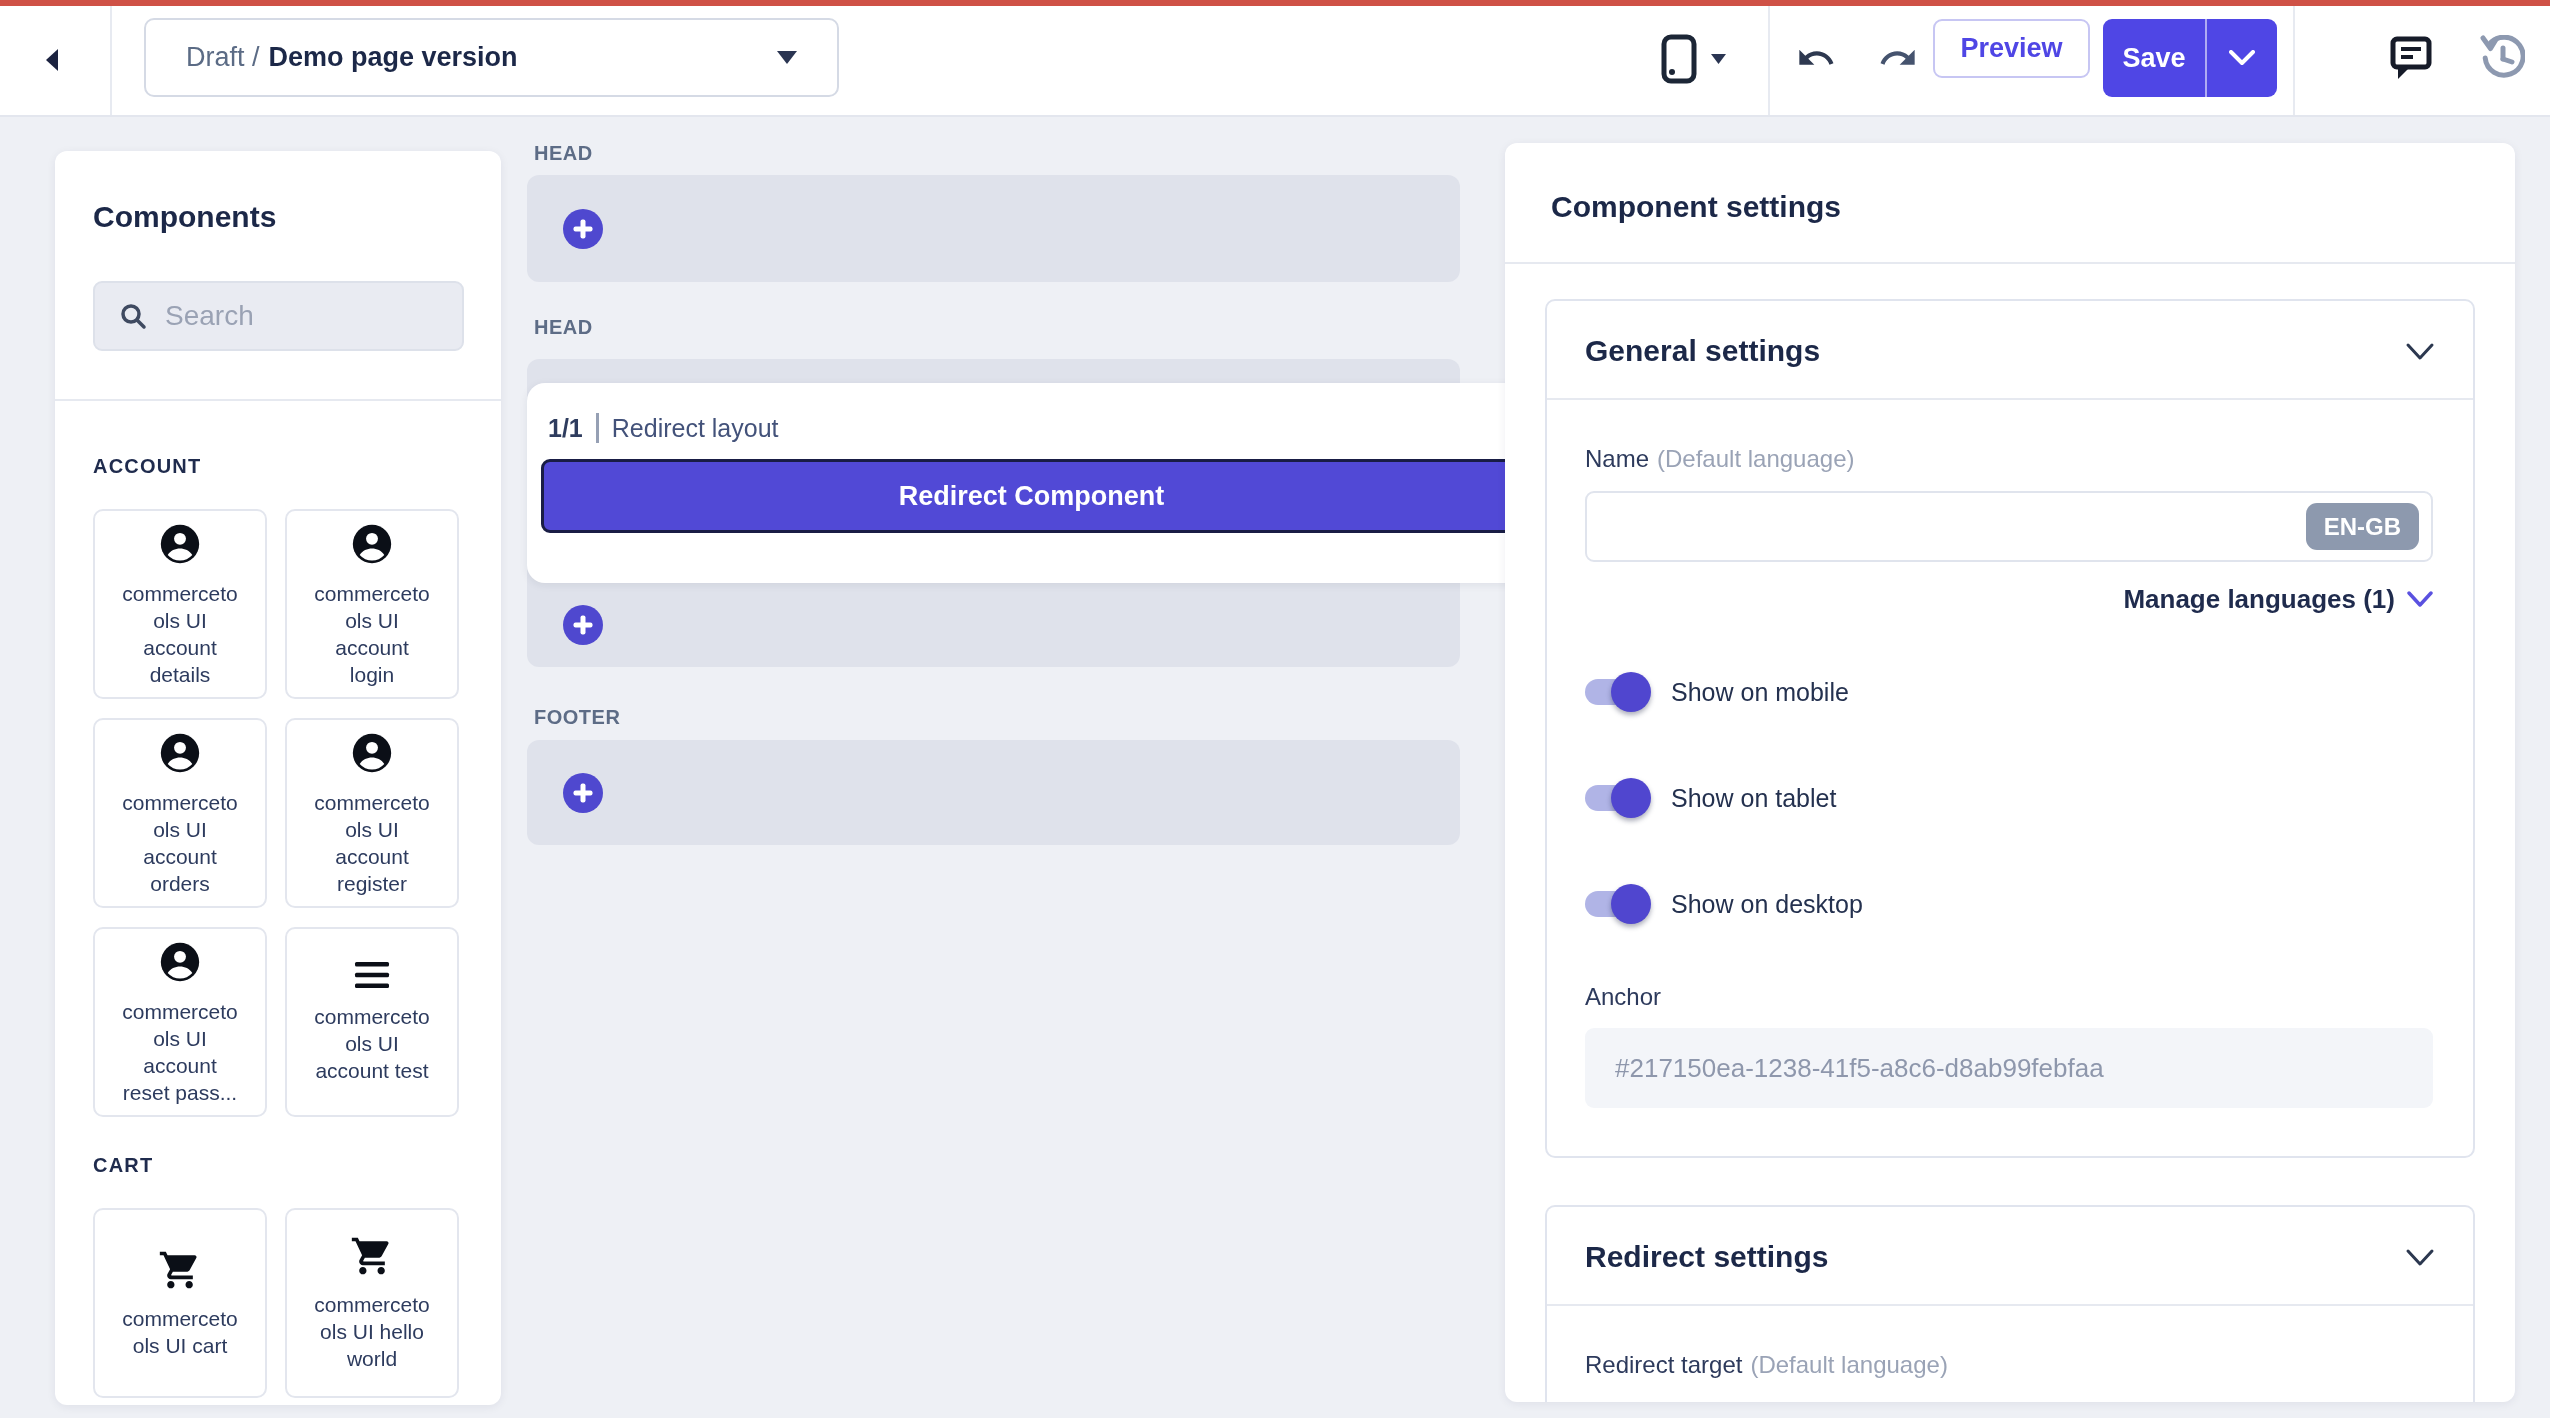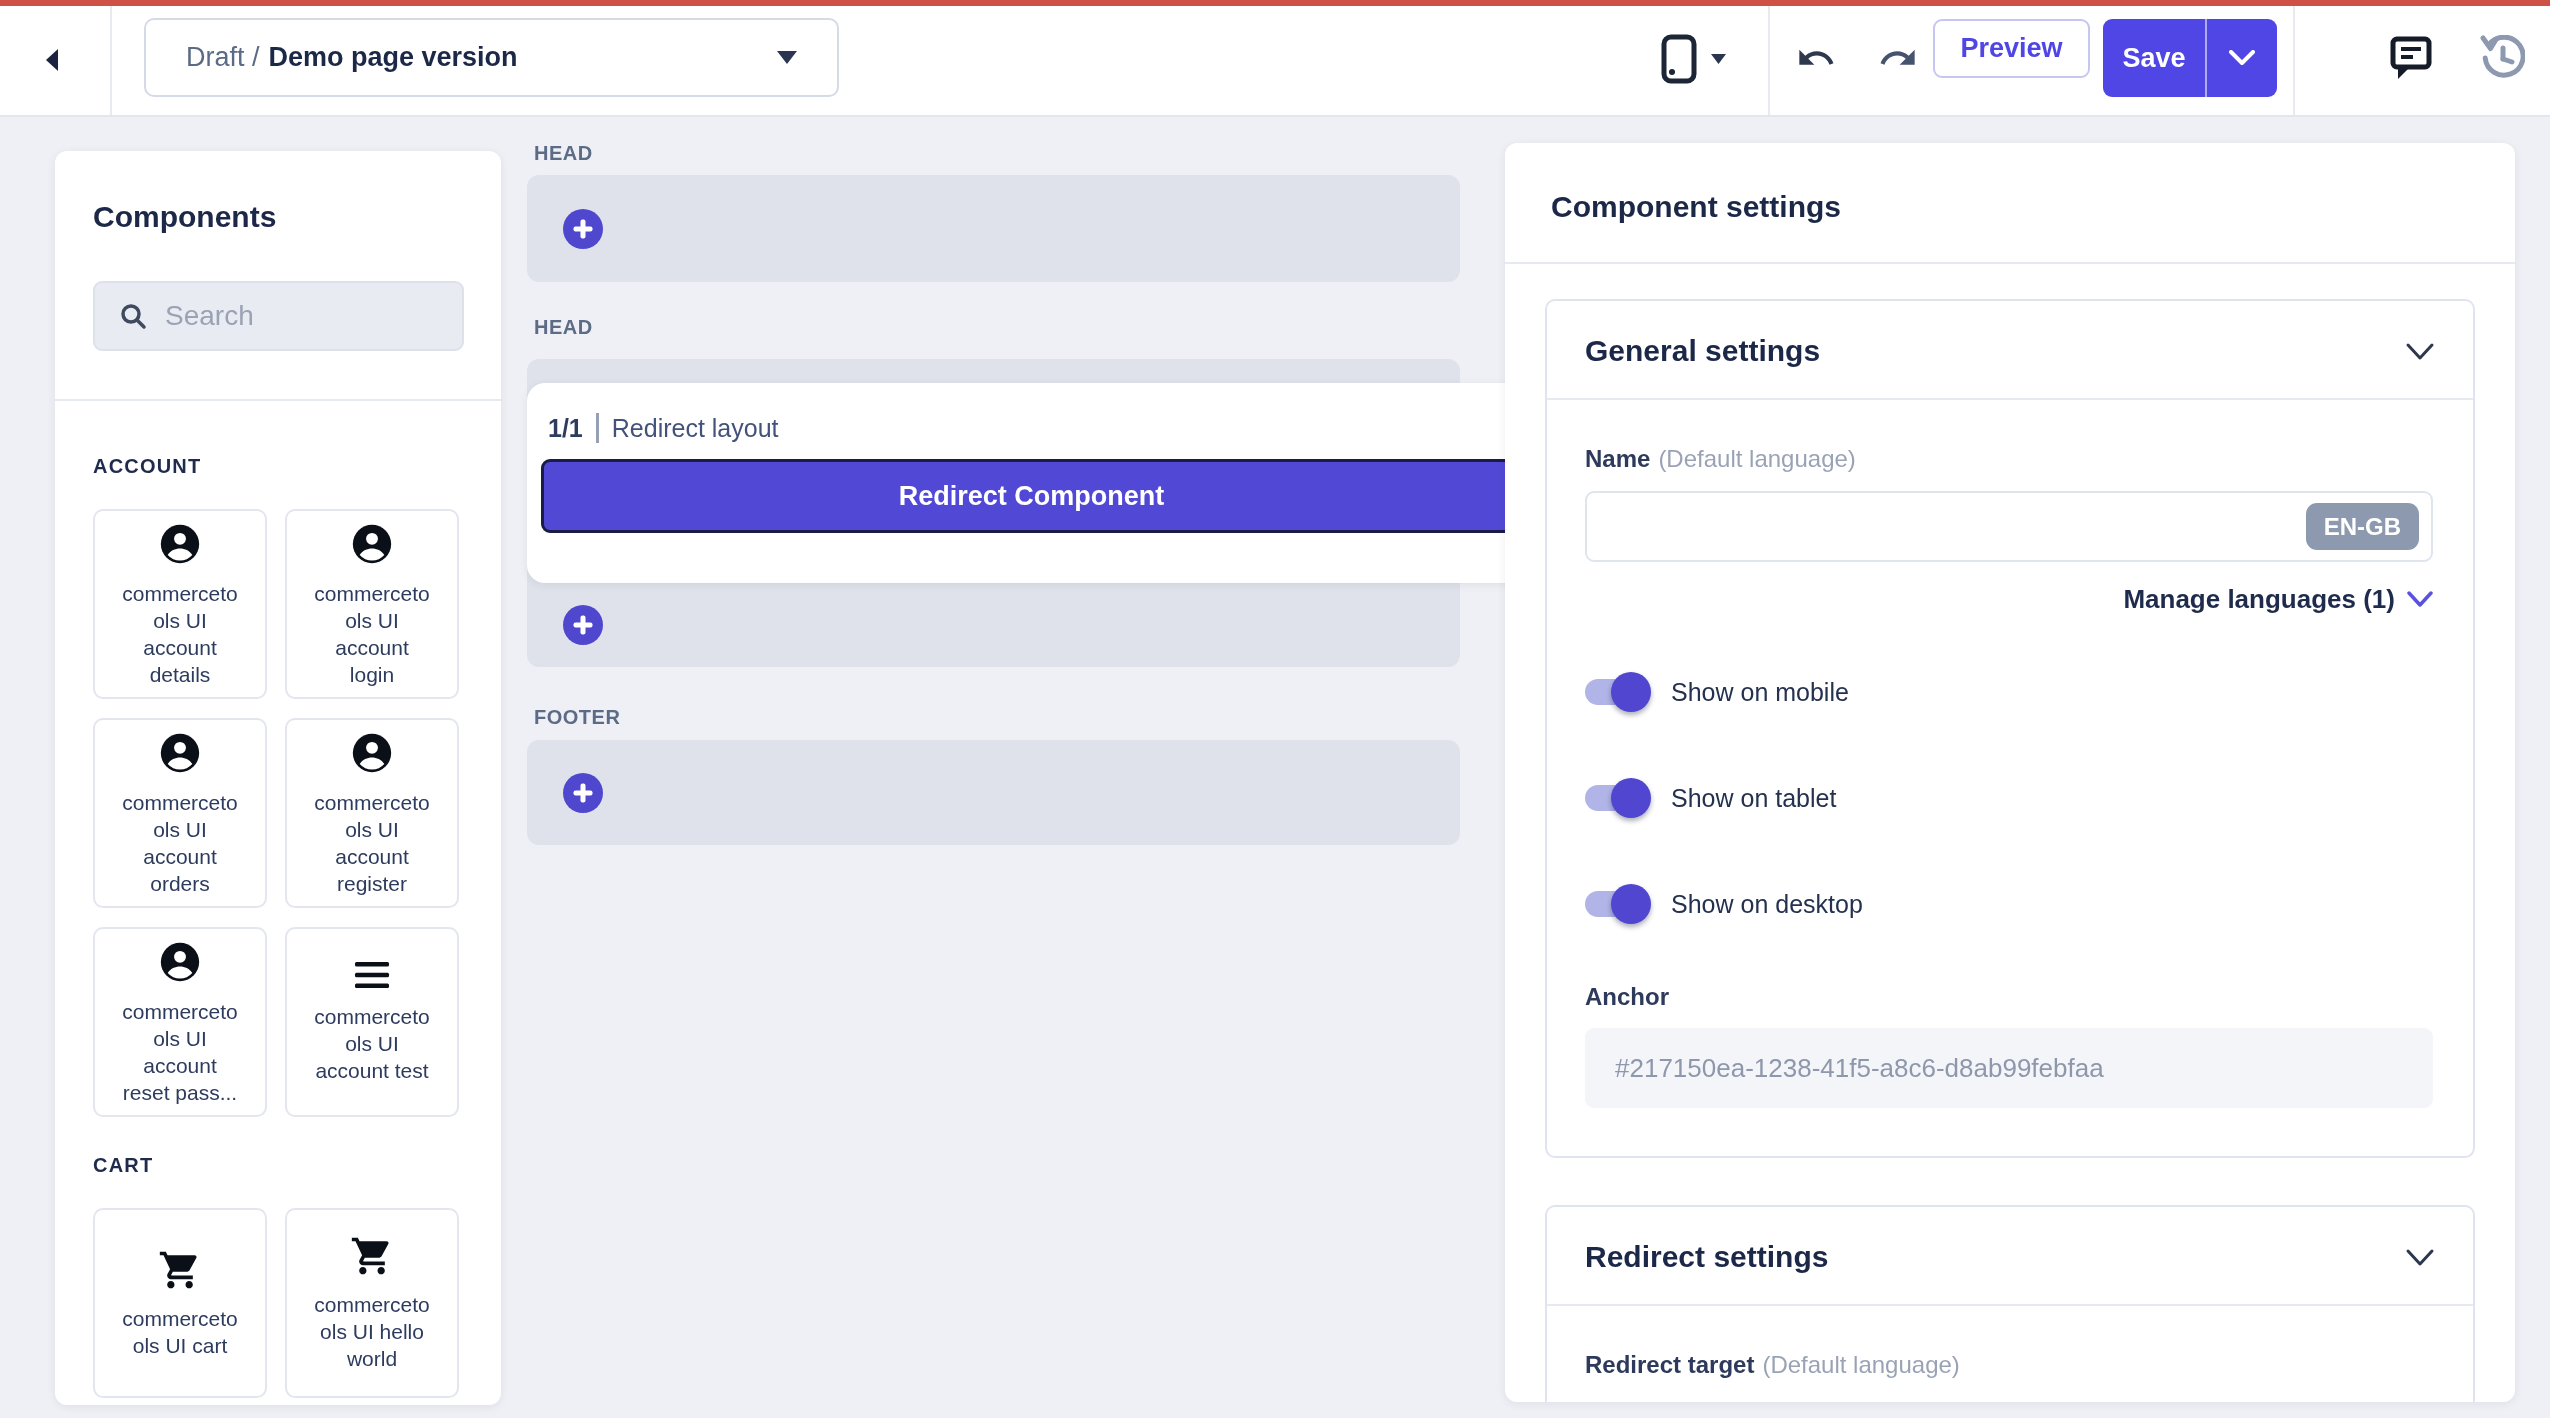--- a/index.html
+++ b/index.html
@@ -60,21 +60,21 @@
   .main-plus{margin:22px 0 0 36px;}
   
   .settings-panel{position:absolute;left:1505px;top:143px;width:1010px;height:1259px;background:#fff;border-radius:12px;box-shadow:0 2px 10px rgba(25,35,70,.07);overflow:hidden;box-sizing:border-box;}
   .settings-title{font-size:30px;line-height:34px;font-weight:bold;color:#1c2848;margin:47px 0 0 46px;}
   .panel-divider{height:2px;background:#e6e9f0;margin-top:38px;}
   .settings-card{margin:35px 40px 0 40px;border:2px solid #e0e4ee;border-radius:10px;background:#fff;}
   .card-header{display:flex;align-items:center;justify-content:space-between;padding:33px 38px 30px 38px;border-bottom:2px solid #e6e9f0;cursor:pointer;}
   .card-title{font-size:30px;line-height:34px;font-weight:bold;color:#1c2848;}
   .card-content{padding:44px 40px 48px 38px;}
   .field-label{font-size:24px;line-height:30px;}
-  .field-label .lbl{font-weight:bold;color:#2d3a5c;}
+  .field-label .lbl{font-weight:normal;color:#2d3a5c;}
   .field-label .hint{color:#9aa3b6;font-weight:normal;margin-left:8px;}
   .name-input-wrap{position:relative;margin-top:17px;height:71px;}
   .name-input{width:100%;height:100%;border:2px solid #e0e4ed;border-radius:9px;box-sizing:border-box;font-size:26px;font-family:inherit;color:#2d3a5c;padding:0 130px 0 24px;outline:none;background:#fff;}
   .lang-badge{position:absolute;right:14px;top:12px;height:47px;background:var(--badge-gray,#8d99ae);border-radius:11px;color:#fff;font-size:24px;font-weight:bold;display:flex;align-items:center;padding:0 18px;}
   .manage-row{margin-top:22px;display:flex;justify-content:flex-end;align-items:center;gap:12px;cursor:pointer;}
   .manage-label{font-size:26px;font-weight:bold;color:#1f2b4d;}
   .toggle-row{display:flex;align-items:center;gap:20px;height:44px;}
   .toggle-row.first{margin-top:55px;}
   .toggle-row + .toggle-row{margin-top:62px;}
   .toggle{position:relative;width:66px;height:44px;cursor:pointer;flex:0 0 auto;}

